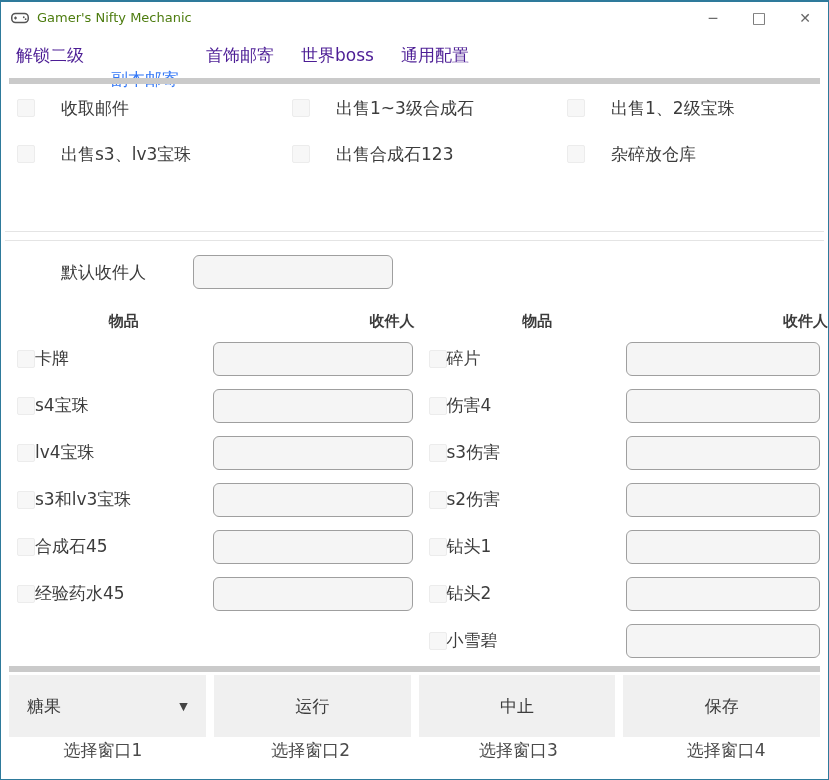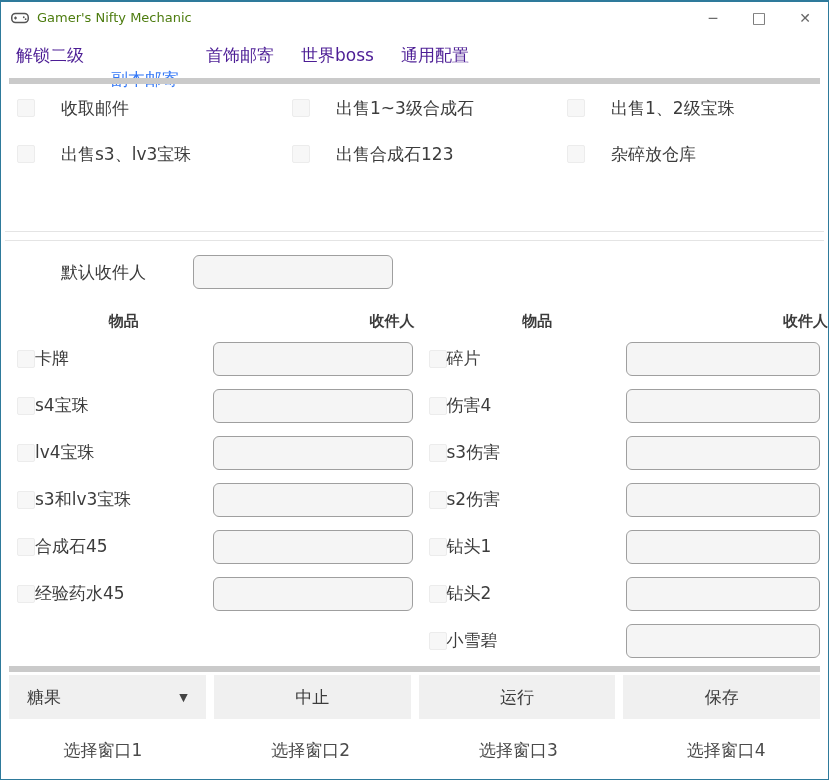--- a/index.html
+++ b/index.html
@@ -54,21 +54,21 @@
   .mail-row { display:flex; align-items:center; height:47px; }
   .mail-row .checkbox { margin-left:16px; }
   .mail-col.right .mail-row .checkbox { margin-left:14px; }
   .mail-label { flex:1; font-size:17px; }
   .mail-row .tfield { margin-right:2px; flex:none; }
   .mail-col.right .tfield { width:194px; margin-right:8px; }
   
   .footer-buttons { flex:none; height:46px; margin:3px 8px 0 8px; display:grid;
                     grid-template-columns:1fr 1fr 1fr 1fr; gap:8px; }
   .fbtn { background:#f0f0f0; border:none; border-radius:0; font-size:17px; color:#3c3c3c;
-          font-family:inherit; height:44px; display:flex; align-items:center; justify-content:center;
+          font-family:inherit; height:62px; display:flex; align-items:center; justify-content:center;
           cursor:default; }
   .fdrop { justify-content:space-between; padding:0 18px 0 18px; }
   .caret { font-size:11px; color:#444; }
   .footer-captions { flex:none; height:58px; margin:0 8px; display:grid;
                      grid-template-columns:1fr 1fr 1fr 1fr; gap:20px; align-items:center; }
   .fcap { text-align:center; font-size:17px; color:#4a4a4a; }
 </style>
 </head>
 <body>
 
@@ -218,22 +218,22 @@
   </div>
 </div>
 
 <div class="divider-thick"></div>
 
 <div class="footer-buttons">
   <div class="fbtn fdrop">
     <span>糖果</span>
     <span class="caret">▼</span>
   </div>
+  <button class="fbtn">运行</button>
   <button class="fbtn">中止</button>
-  <button class="fbtn">运行</button>
   <button class="fbtn">保存</button>
 </div>
 
 <div class="footer-captions">
   <span class="fcap">选择窗口1</span>
   <span class="fcap">选择窗口2</span>
   <span class="fcap">选择窗口3</span>
   <span class="fcap">选择窗口4</span>
 </div>
 

